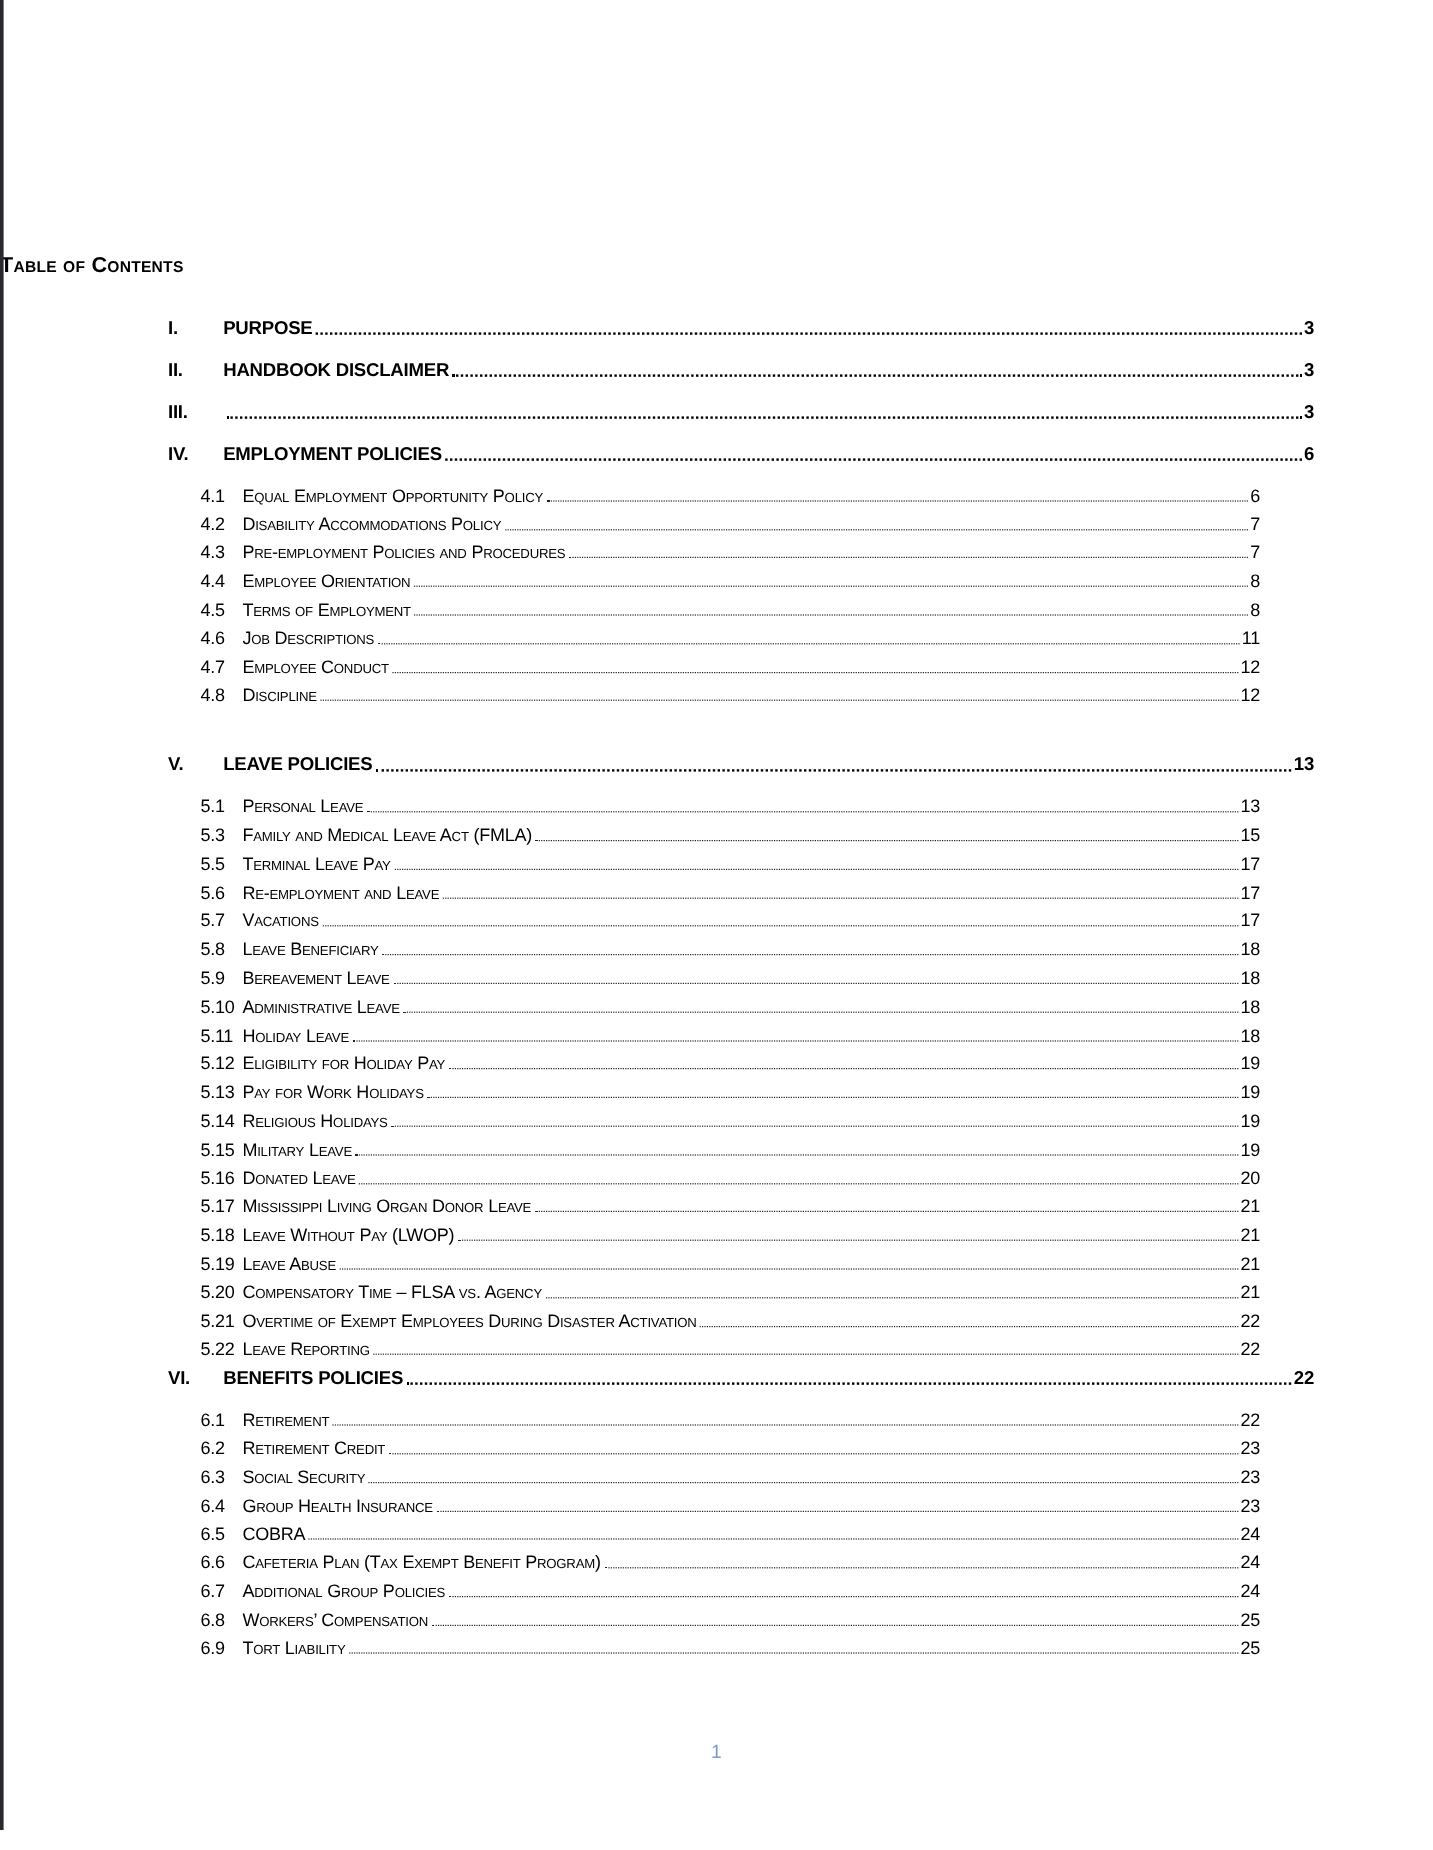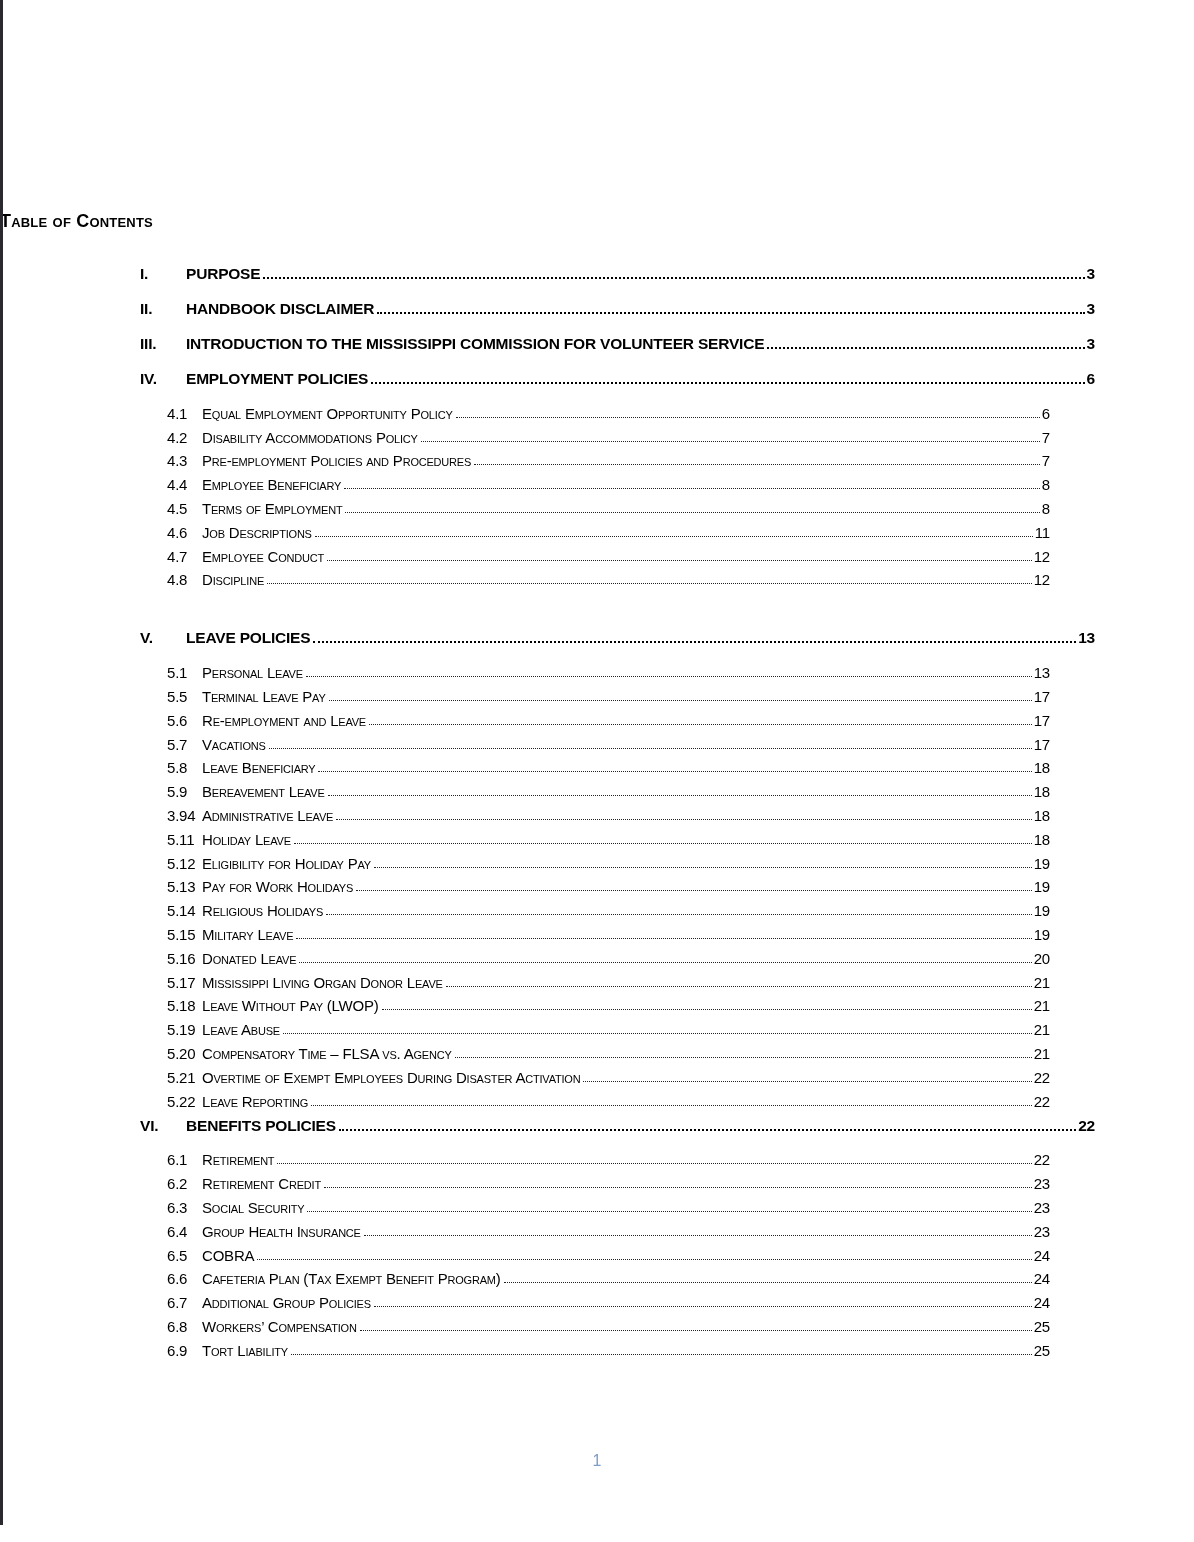--- a/index.html
+++ b/index.html
@@ -94,21 +94,20 @@
         <div class="row main">
           <span class="rn">II.</span>
           <span class="st">HANDBOOK DISCLAIMER</span>
           <span class="leader"></span>
           <span class="pg">3</span>
         </div>
       </div>
       <div class="sec">
         <div class="row main">
           <span class="rn">III.</span>
-          <span class="st">INTRODUCTION TO THE MISSISSIPPI COMMISSION FOR VOLUNTEER SERVICE</span>
           <span class="leader"></span>
           <span class="pg">3</span>
         </div>
       </div>
       <div class="sec">
         <div class="row main">
           <span class="rn">IV.</span>
           <span class="st">EMPLOYMENT POLICIES</span>
           <span class="leader"></span>
           <span class="pg">6</span>
@@ -127,21 +126,21 @@
             <span class="pg">7</span>
           </div>
           <div class="row sub">
             <span class="sn">4.3</span>
             <span class="st">Pre-employment Policies and Procedures</span>
             <span class="leader"></span>
             <span class="pg">7</span>
           </div>
           <div class="row sub">
             <span class="sn">4.4</span>
-            <span class="st">Employee Beneficiary</span>
+            <span class="st">Employee Orientation</span>
             <span class="leader"></span>
             <span class="pg">8</span>
           </div>
           <div class="row sub">
             <span class="sn">4.5</span>
             <span class="st">Terms of Employment</span>
             <span class="leader"></span>
             <span class="pg">8</span>
           </div>
           <div class="row sub">
@@ -172,20 +171,26 @@
           <span class="pg">13</span>
         </div>
         <div class="subs">
           <div class="row sub">
             <span class="sn">5.1</span>
             <span class="st">Personal Leave</span>
             <span class="leader"></span>
             <span class="pg">13</span>
           </div>
           <div class="row sub">
+            <span class="sn">5.3</span>
+            <span class="st">Family and Medical Leave Act (FMLA)</span>
+            <span class="leader"></span>
+            <span class="pg">15</span>
+          </div>
+          <div class="row sub">
             <span class="sn">5.5</span>
             <span class="st">Terminal Leave Pay</span>
             <span class="leader"></span>
             <span class="pg">17</span>
           </div>
           <div class="row sub">
             <span class="sn">5.6</span>
             <span class="st">Re-employment and Leave</span>
             <span class="leader"></span>
             <span class="pg">17</span>
@@ -202,21 +207,21 @@
             <span class="leader"></span>
             <span class="pg">18</span>
           </div>
           <div class="row sub">
             <span class="sn">5.9</span>
             <span class="st">Bereavement Leave</span>
             <span class="leader"></span>
             <span class="pg">18</span>
           </div>
           <div class="row sub">
-            <span class="sn">3.94</span>
+            <span class="sn">5.10</span>
             <span class="st">Administrative Leave</span>
             <span class="leader"></span>
             <span class="pg">18</span>
           </div>
           <div class="row sub">
             <span class="sn">5.11</span>
             <span class="st">Holiday Leave</span>
             <span class="leader"></span>
             <span class="pg">18</span>
           </div>

